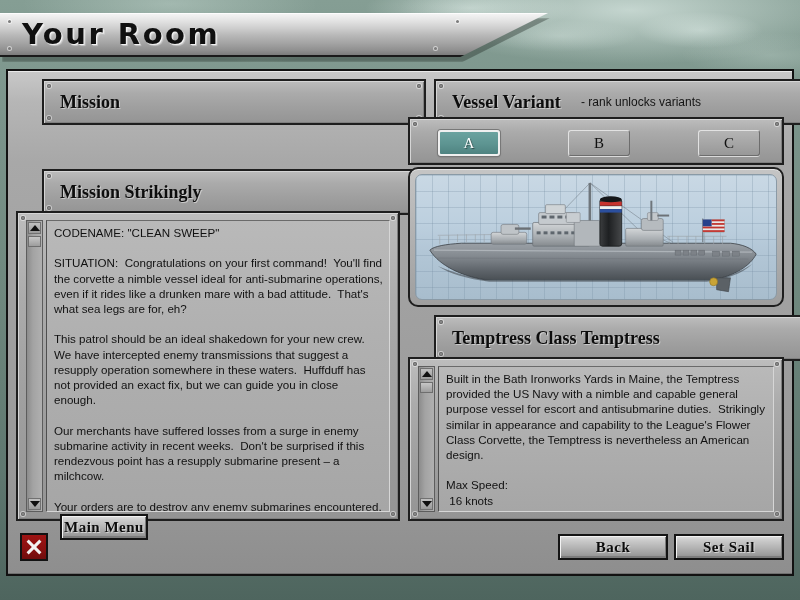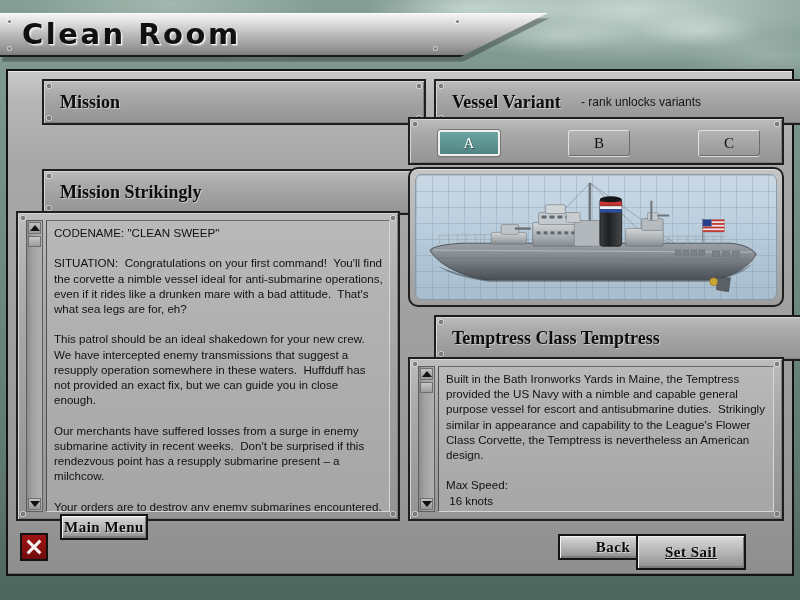--- a/index.html
+++ b/index.html
@@ -332,21 +332,21 @@
   <div class="bg-texture"></div>
 
   <div class="title-wrap">
     <div class="title-bar-shadow"></div>
     <div class="title-bar">
       <div class="title-rivet" style="left:8px; top:6px;"></div>
       <div class="title-rivet" style="left:8px; top:33px;"></div>
       <div class="title-rivet" style="left:456px; top:6px;"></div>
       <div class="title-rivet" style="left:434px; top:33px;"></div>
     </div>
-    <div class="title-text">Clean Room</div>
+    <div class="title-text">Your Room</div>
   </div>
 
   <div class="window">
 
     <div class="panel header-panel" style="left:8px; top:8px; width:384px;">
       <div class="rivet tl"></div>
       <div class="rivet tr"></div>
       <div class="rivet bl"></div>
       <div class="rivet br"></div>
       <div class="header-label">Mission</div>
@@ -570,16 +570,16 @@
     </div>
 
     <div class="close-btn" style="left:12px; top:462px;">
       <div class="close-x"></div>
     </div>
 
     <div class="btn" style="left:52px; top:443px; width:88px; height:26px;">Main Menu</div>
 
     <div class="btn" style="left:550px; top:463px; width:110px; height:26px;">Back</div>
 
-    <div class="btn" style="left:628px; top:463px; width:110px; height:36px;text-decoration:underline;">Set Sail</div>
+    <div class="btn" style="left:666px; top:463px; width:110px; height:26px;">Set Sail</div>
 
   </div>
 </div>
 
 </body></html>

